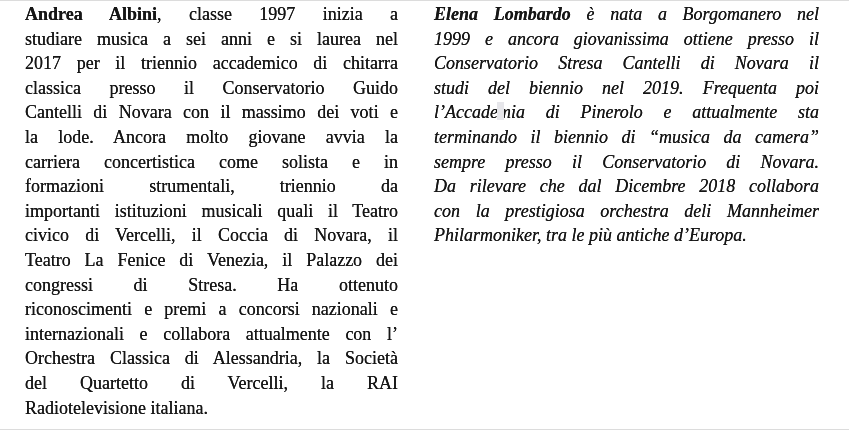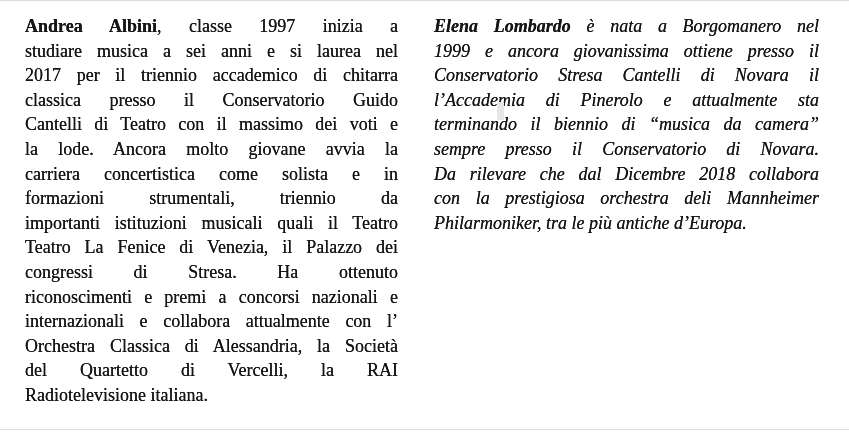--- a/index.html
+++ b/index.html
@@ -15,21 +15,21 @@
     color:var(--text);
     font-family:"Liberation Serif", serif;
     position:relative;
     overflow:hidden;
   }
   .edge-line{position:absolute;left:0;right:0;height:1px;background:var(--edge);}
   .edge-line.top{top:0;}
   .edge-line.bottom{bottom:2px;}
   .page{
     display:flex;
-    padding:14px 12px 0 25px;
+    padding:2px 12px 0 25px;
     gap:36px;
     box-sizing:border-box;
   }
   .column{box-sizing:border-box;}
   .column.left{width:373px;}
   .column.right{width:385px;font-style:italic;}
   .line{
     font-size:18px;
     line-height:24.6px;
     text-align:justify;
@@ -57,42 +57,44 @@
 <div class="page">
 
   <section class="column left">
     <div class="line">
       <strong class="person-name">Andrea Albini</strong><span>, classe 1997 inizia a</span>
     </div>
     <div>
         <div class="line">studiare musica a sei anni e si laurea nel</div>
         <div class="line">2017 per il triennio accademico di chitarra</div>
         <div class="line">classica presso il Conservatorio Guido</div>
-        <div class="line">Cantelli di Teatro con il massimo dei voti e</div>
+        <div class="line">Cantelli di Novara con il massimo dei voti e</div>
         <div class="line">la lode. Ancora molto giovane avvia la</div>
         <div class="line">carriera concertistica come solista e in</div>
         <div class="line">formazioni strumentali, triennio da</div>
         <div class="line">importanti istituzioni musicali quali il Teatro</div>
+        <div class="line">civico di Vercelli, il Coccia di Novara, il</div>
         <div class="line">Teatro La Fenice di Venezia, il Palazzo dei</div>
         <div class="line">congressi di Stresa. Ha ottenuto</div>
         <div class="line">riconoscimenti e premi a concorsi nazionali e</div>
         <div class="line">internazionali e collabora attualmente con l’</div>
         <div class="line">Orchestra Classica di Alessandria, la Società</div>
         <div class="line">del Quartetto di Vercelli, la RAI</div>
         <div class="line last-line">Radiotelevisione italiana.</div>
       </div>
   </section>
 
   <section class="column right">
     <div class="line">
       <strong class="person-name">Elena Lombardo</strong><span> è nata a Borgomanero nel</span>
     </div>
     <div>
         <div class="line">1999 e ancora giovanissima ottiene presso il</div>
         <div class="line">Conservatorio Stresa Cantelli di Novara il</div>
+        <div class="line">studi del biennio nel 2019. Frequenta poi</div>
         <div class="line">l’Accademia di Pinerolo e attualmente sta</div>
         <div class="line">terminando il biennio di “musica da camera”</div>
         <div class="line">sempre presso il Conservatorio di Novara.</div>
         <div class="line">Da rilevare che dal Dicembre 2018 collabora</div>
         <div class="line">con la prestigiosa orchestra deli Mannheimer</div>
         <div class="line last-line">Philarmoniker, tra le più antiche d’Europa.</div>
       </div>
   </section>
 
 </div>

